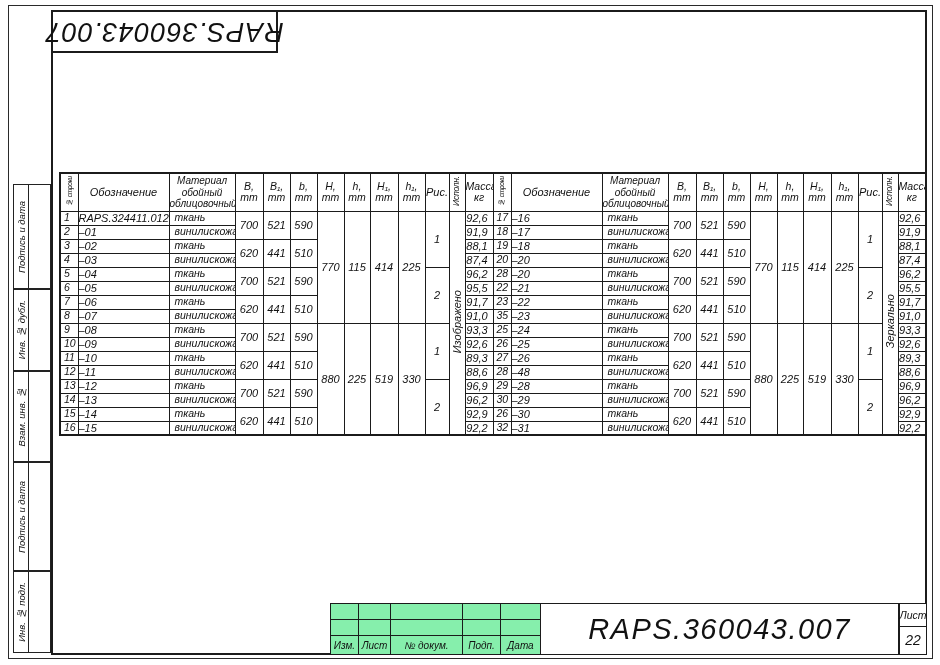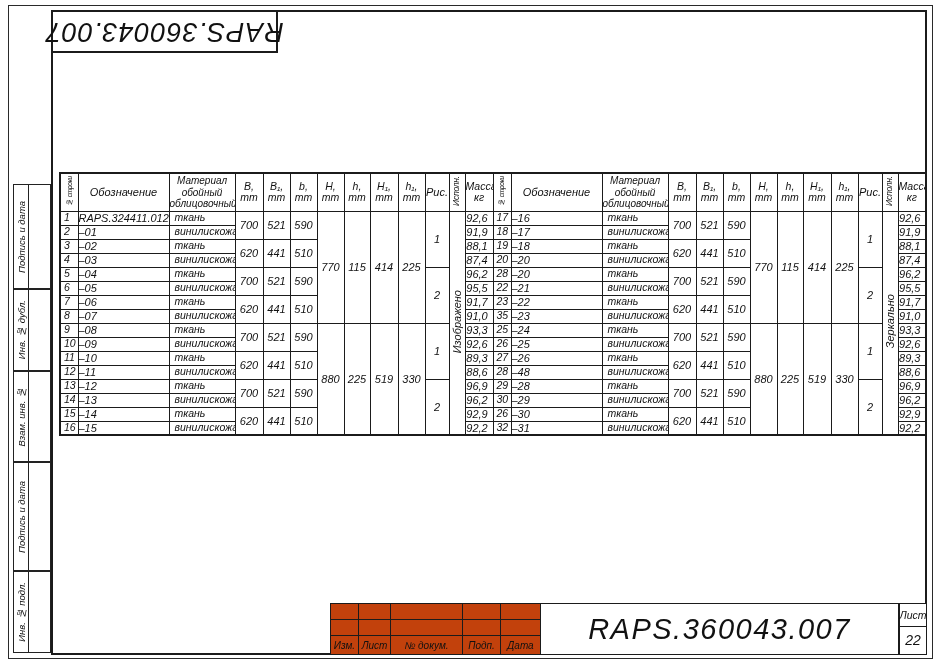--- a/index.html
+++ b/index.html
@@ -36,21 +36,21 @@
   th.hdr-mat { font-size:10px; }
   th.hdr-dim, th.hdr-mass { font-size:10.5px; }
   td.num { text-align:left; padding-left:3px; font-size:10.5px; white-space:nowrap; }
   td.des { text-align:left; padding-right:12px; white-space:nowrap; }
   td.mat { text-align:left; padding-left:5px; font-size:10.5px; white-space:nowrap; }
   td.mass { text-align:center; padding-right:4px; white-space:nowrap; }
   .vspan.rowno { font-size:6.5px; letter-spacing:-0.2px; }
   .vspan.verhdr { font-size:8.5px; letter-spacing:-0.2px; }
   .vspan.verlabel { font-size:11px; }
 
-  table.tb-small { position:absolute; left:330px; top:603px; border-collapse:collapse; background:#c2410c; }
+  table.tb-small { position:absolute; left:330px; top:603px; border-collapse:collapse; background:#86efac; }
   .tb-small td { border:1px solid #1b1b1b; font-size:10px; font-style:italic; text-align:center; vertical-align:middle; }
   .tb-small { border:1.5px solid #1b1b1b; }
   .tb-small tr.rA { height:16px; } .tb-small tr.rB { height:16px; } .tb-small tr.rC { height:19px; }
   .tb-main { position:absolute; left:540px; top:603px; width:359px; height:52px; border:1.5px solid #1b1b1b;
     display:flex; align-items:center; justify-content:center; background:#fff;
     font-size:29px; letter-spacing:1.5px; white-space:nowrap; }
   .tb-right { position:absolute; left:899px; top:603px; width:28px; height:52px; border:1.5px solid #1b1b1b; background:#fff; }
   .tb-right .lbl { height:23px; border-bottom:1px solid #1b1b1b; display:flex; align-items:center; justify-content:center; font-size:10.5px; }
   .tb-right .num { height:26px; display:flex; align-items:center; justify-content:center; font-size:14px; }
 </style>

